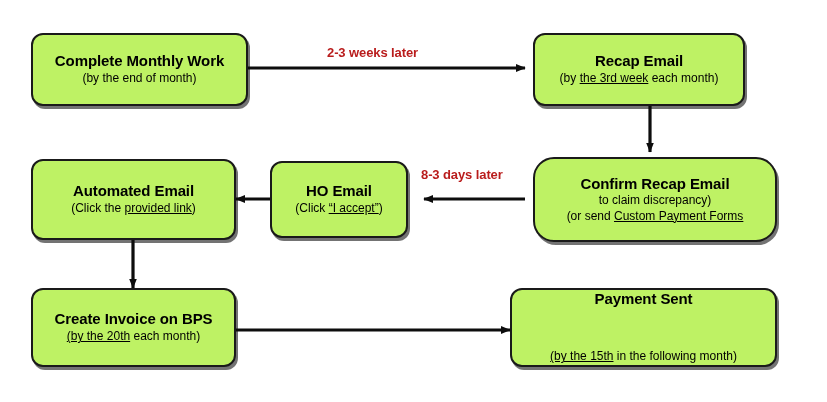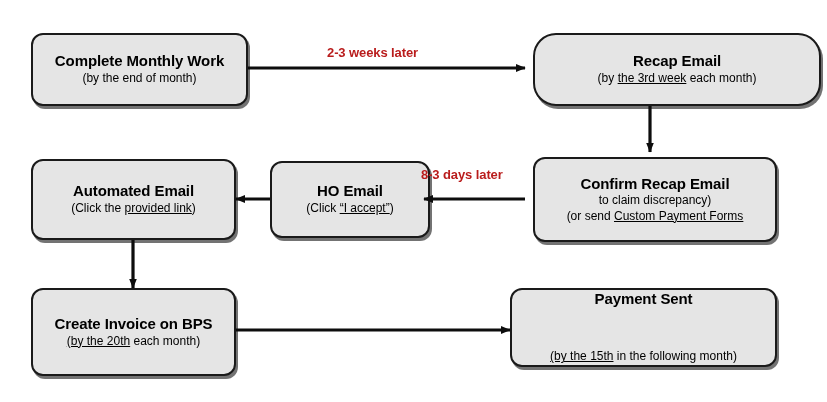--- a/index.html
+++ b/index.html
@@ -14,21 +14,21 @@
   #canvas {
     position: relative;
     width: 827px;
     height: 402px;
     background: #ffffff;
     overflow: hidden;
   }
   .node {
     position: absolute;
     box-sizing: border-box;
-    background: #e5e5e5;
+    background: #bef264;
     border: 2px solid #1a1a1a;
     border-radius: 12px;
     box-shadow: 2px 3px 0 rgba(0,0,0,0.55);
     display: flex;
     flex-direction: column;
     align-items: center;
     justify-content: center;
     text-align: center;
     color: #000000;
     z-index: 2;
@@ -112,50 +112,50 @@
     </g>
   </svg>
 
   <div class="node" style="left:31px; top:33px; width:217px; height:73px;">
     <div class="title">Complete Monthly Work</div>
     <div class="sub">
       <span>(by the end of month)</span>
     </div>
   </div>
 
-  <div class="node" style="left:533px; top:33px; width:288px; height:73px;border-radius:23px;">
+  <div class="node" style="left:533px; top:33px; width:212px; height:73px;">
     <div class="title">Recap Email</div>
     <div class="sub">
       <span>(by </span><u>the 3rd week</u><span> each month)</span>
     </div>
   </div>
 
-  <div class="node" style="left:533px; top:157px; width:244px; height:85px;">
+  <div class="node" style="left:533px; top:157px; width:244px; height:85px;border-radius:21px;">
     <div class="title">Confirm Recap Email</div>
     <div class="sub">to claim discrepancy)</div>
     <div class="sub">
       <span>(or send </span><u>Custom Payment Forms</u>
     </div>
   </div>
 
-  <div class="node" style="left:270px; top:161px; width:160px; height:77px;">
+  <div class="node" style="left:270px; top:161px; width:138px; height:77px;">
     <div class="title">HO Email</div>
     <div class="sub">
       <span>(Click </span><u>“I accept”</u><span>)</span>
     </div>
   </div>
 
   <div class="node" style="left:31px; top:159px; width:205px; height:81px;">
     <div class="title">Automated Email</div>
     <div class="sub">
       <span>(Click the </span><u>provided link</u><span>)</span>
     </div>
   </div>
 
-  <div class="node" style="left:31px; top:288px; width:205px; height:88px;">
+  <div class="node" style="left:31px; top:288px; width:205px; height:79px;">
     <div class="title">Create Invoice on BPS</div>
     <div class="sub">
       <u>(by the 20th</u><span> each month)</span>
     </div>
   </div>
 
   <div class="node" style="left:510px; top:288px; width:267px; height:79px;justify-content:space-between;">
     <div class="title">Payment Sent</div>
     <div class="sub">
       <u>(by the 15th</u><span> in the following month)</span>

